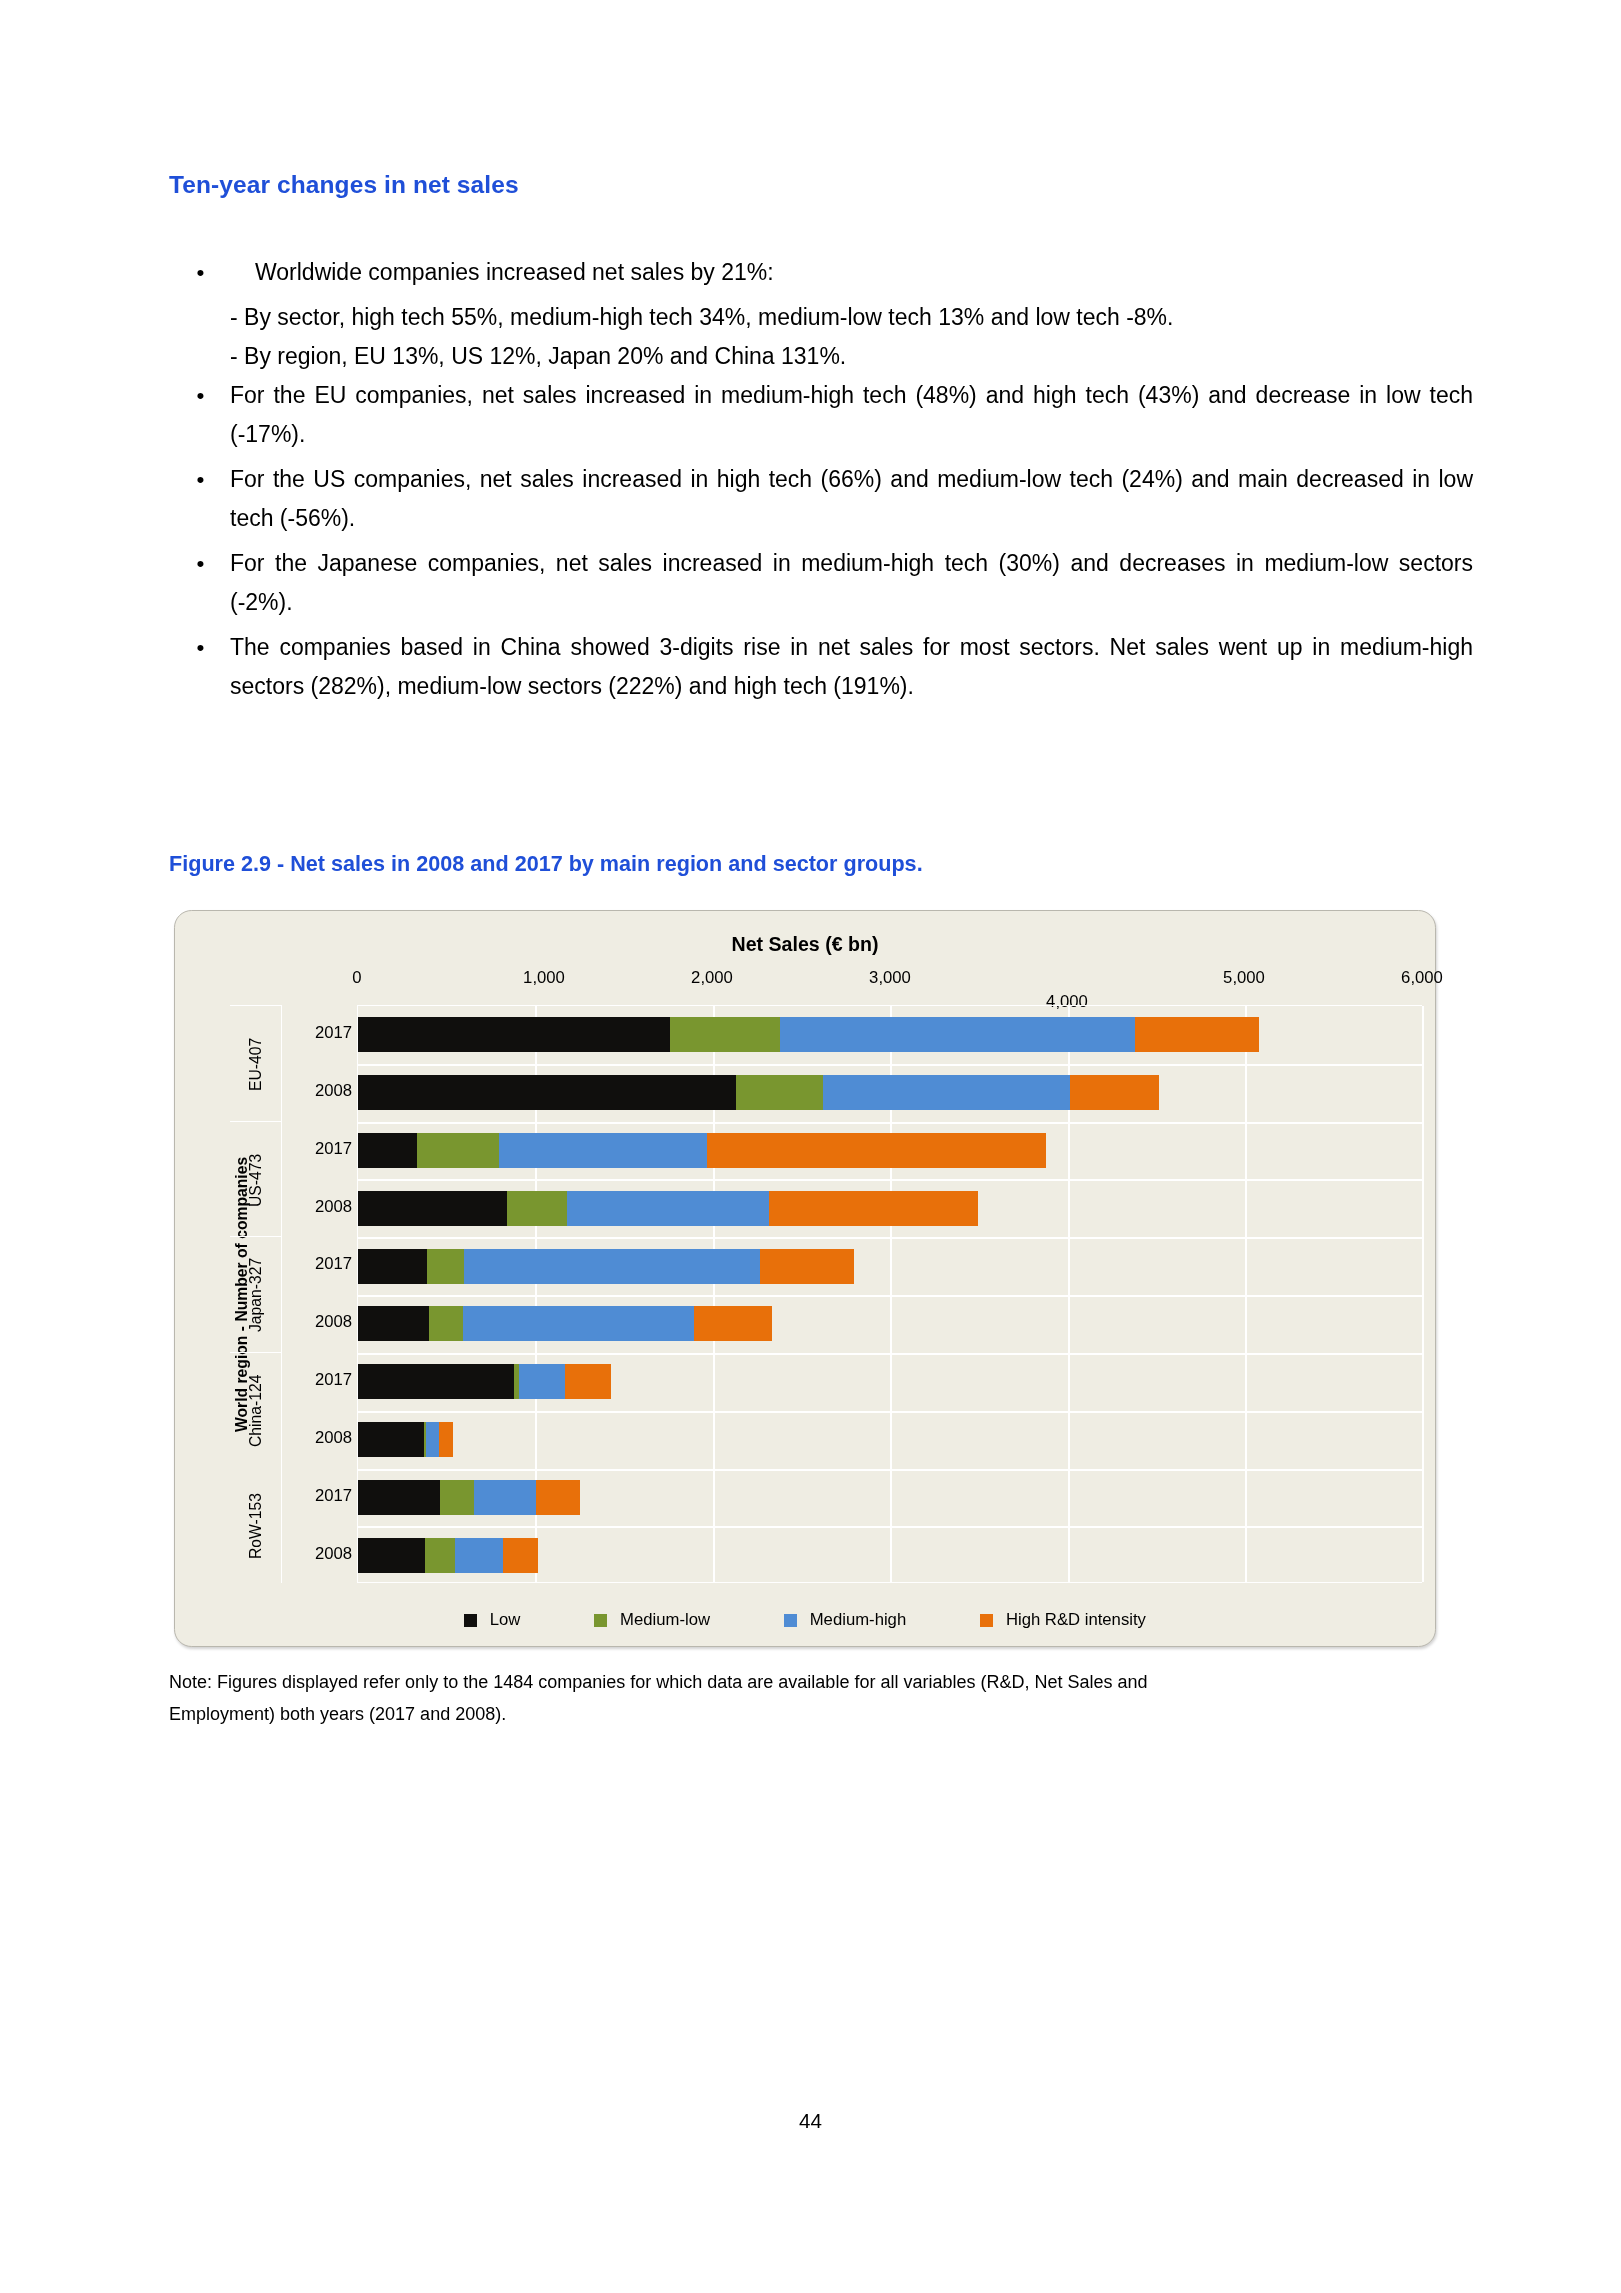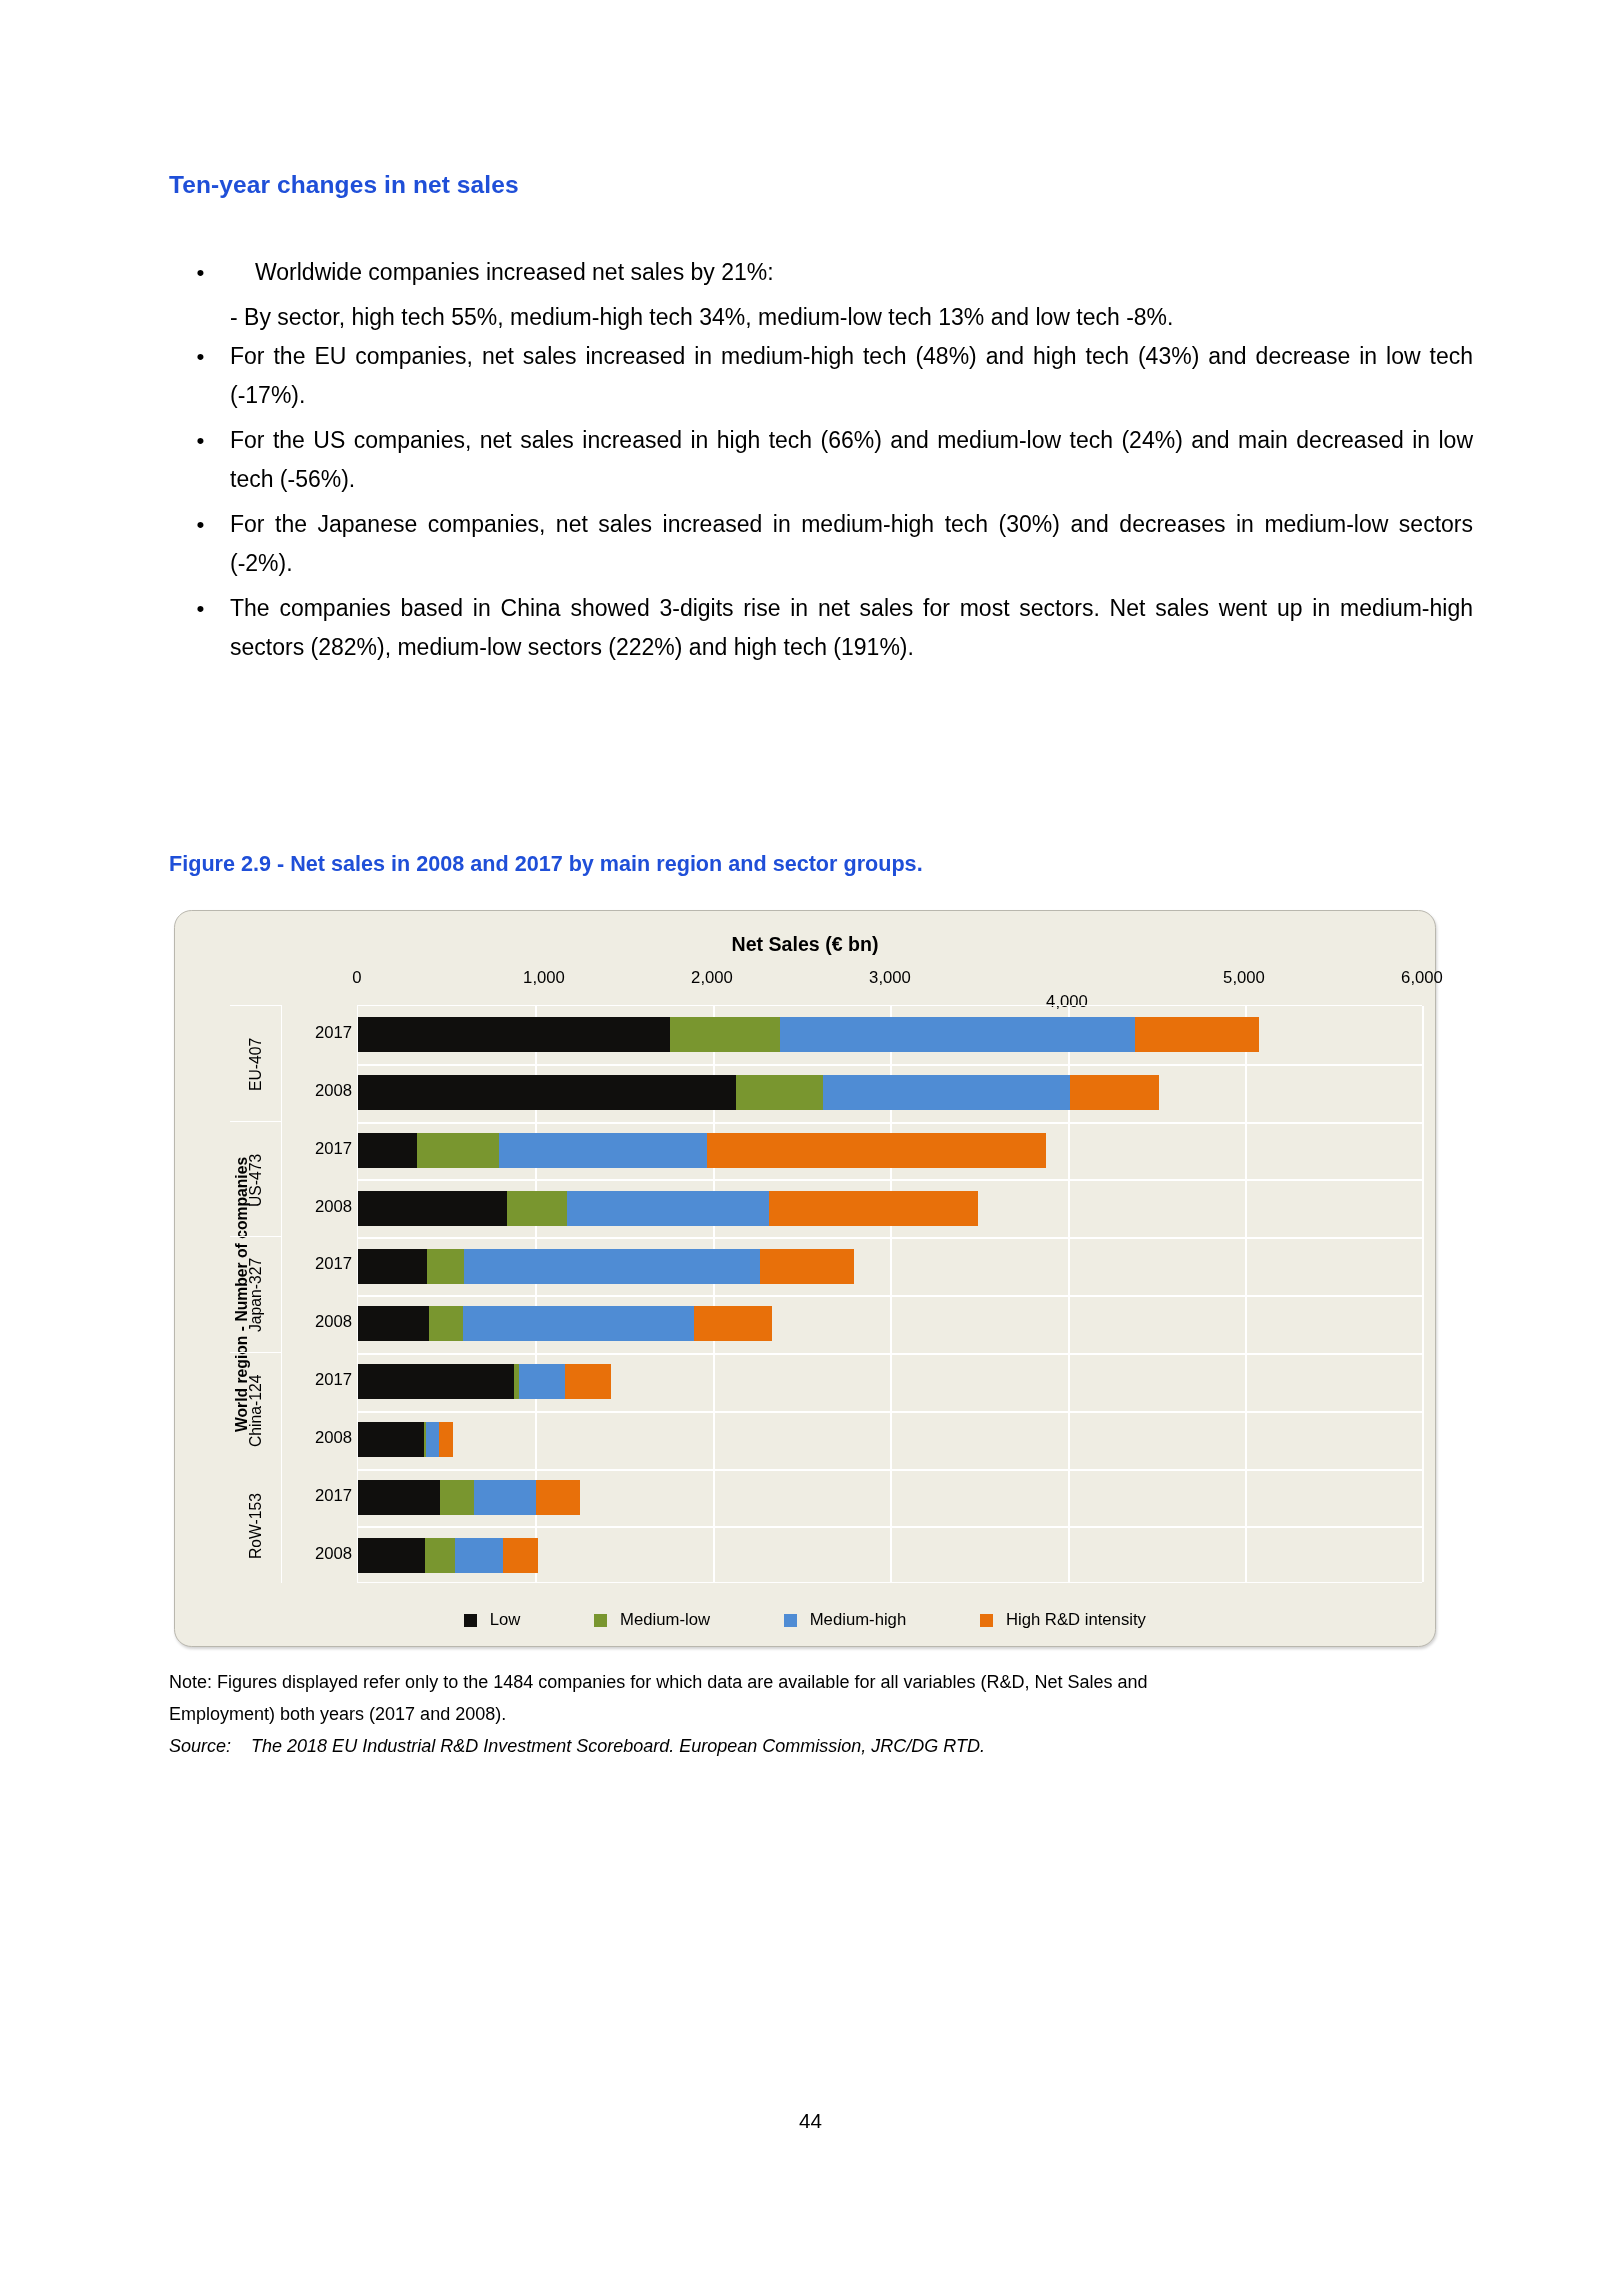--- a/index.html
+++ b/index.html
@@ -136,20 +136,21 @@
 <div class="page">
 
   <h1 class="heading">Ten-year changes in net sales</h1>
 
   <div class="bullets" id="bullet-list">
       <div class="bullet">
         <span class="dot">•</span>
         <div class="btext nojust">Worldwide  companies increased net sales by 21%:</div>
       </div>
       <div class="subline">- By sector, high tech 55%, medium-high tech 34%, medium-low tech 13% and low tech -8%.</div>
+      <div class="subline">- By region, EU 13%, US 12%, Japan 20% and China 131%.</div>
       <div class="bullet">
         <span class="dot">•</span>
         <div class="btext">For the EU companies, net sales increased in medium-high tech (48%) and high tech (43%) and decrease in low tech (-17%).</div>
       </div>
       <div class="bullet">
         <span class="dot">•</span>
         <div class="btext">For the US companies, net sales increased in high tech (66%) and medium-low tech (24%) and main decreased in low tech (-56%).</div>
       </div>
       <div class="bullet">
         <span class="dot">•</span>
@@ -293,22 +294,17 @@
         <div class="leg-item">
           <span class="swatch high"></span>
           <span>High R&amp;D intensity</span>
         </div>
       </div>
   </div>
 
   <div class="notes">
     <div class="note-line">Note: Figures displayed refer only to the 1484 companies for which data are available for all variables (R&amp;D, Net Sales and</div>
     <div class="note-line">Employment) both years (2017 and 2008).</div>
-    <div class="source-line">
-      <span class="slabel">Source:</span>
-      &nbsp;&nbsp;
-      <span>The 2018 EU Industrial R&amp;D Investment Scoreboard. European Commission, JRC/DG RTD.</span>
-    </div>
   </div>
 
   <div class="pagenum">44</div>
 </div>
 
 
 </body></html>

